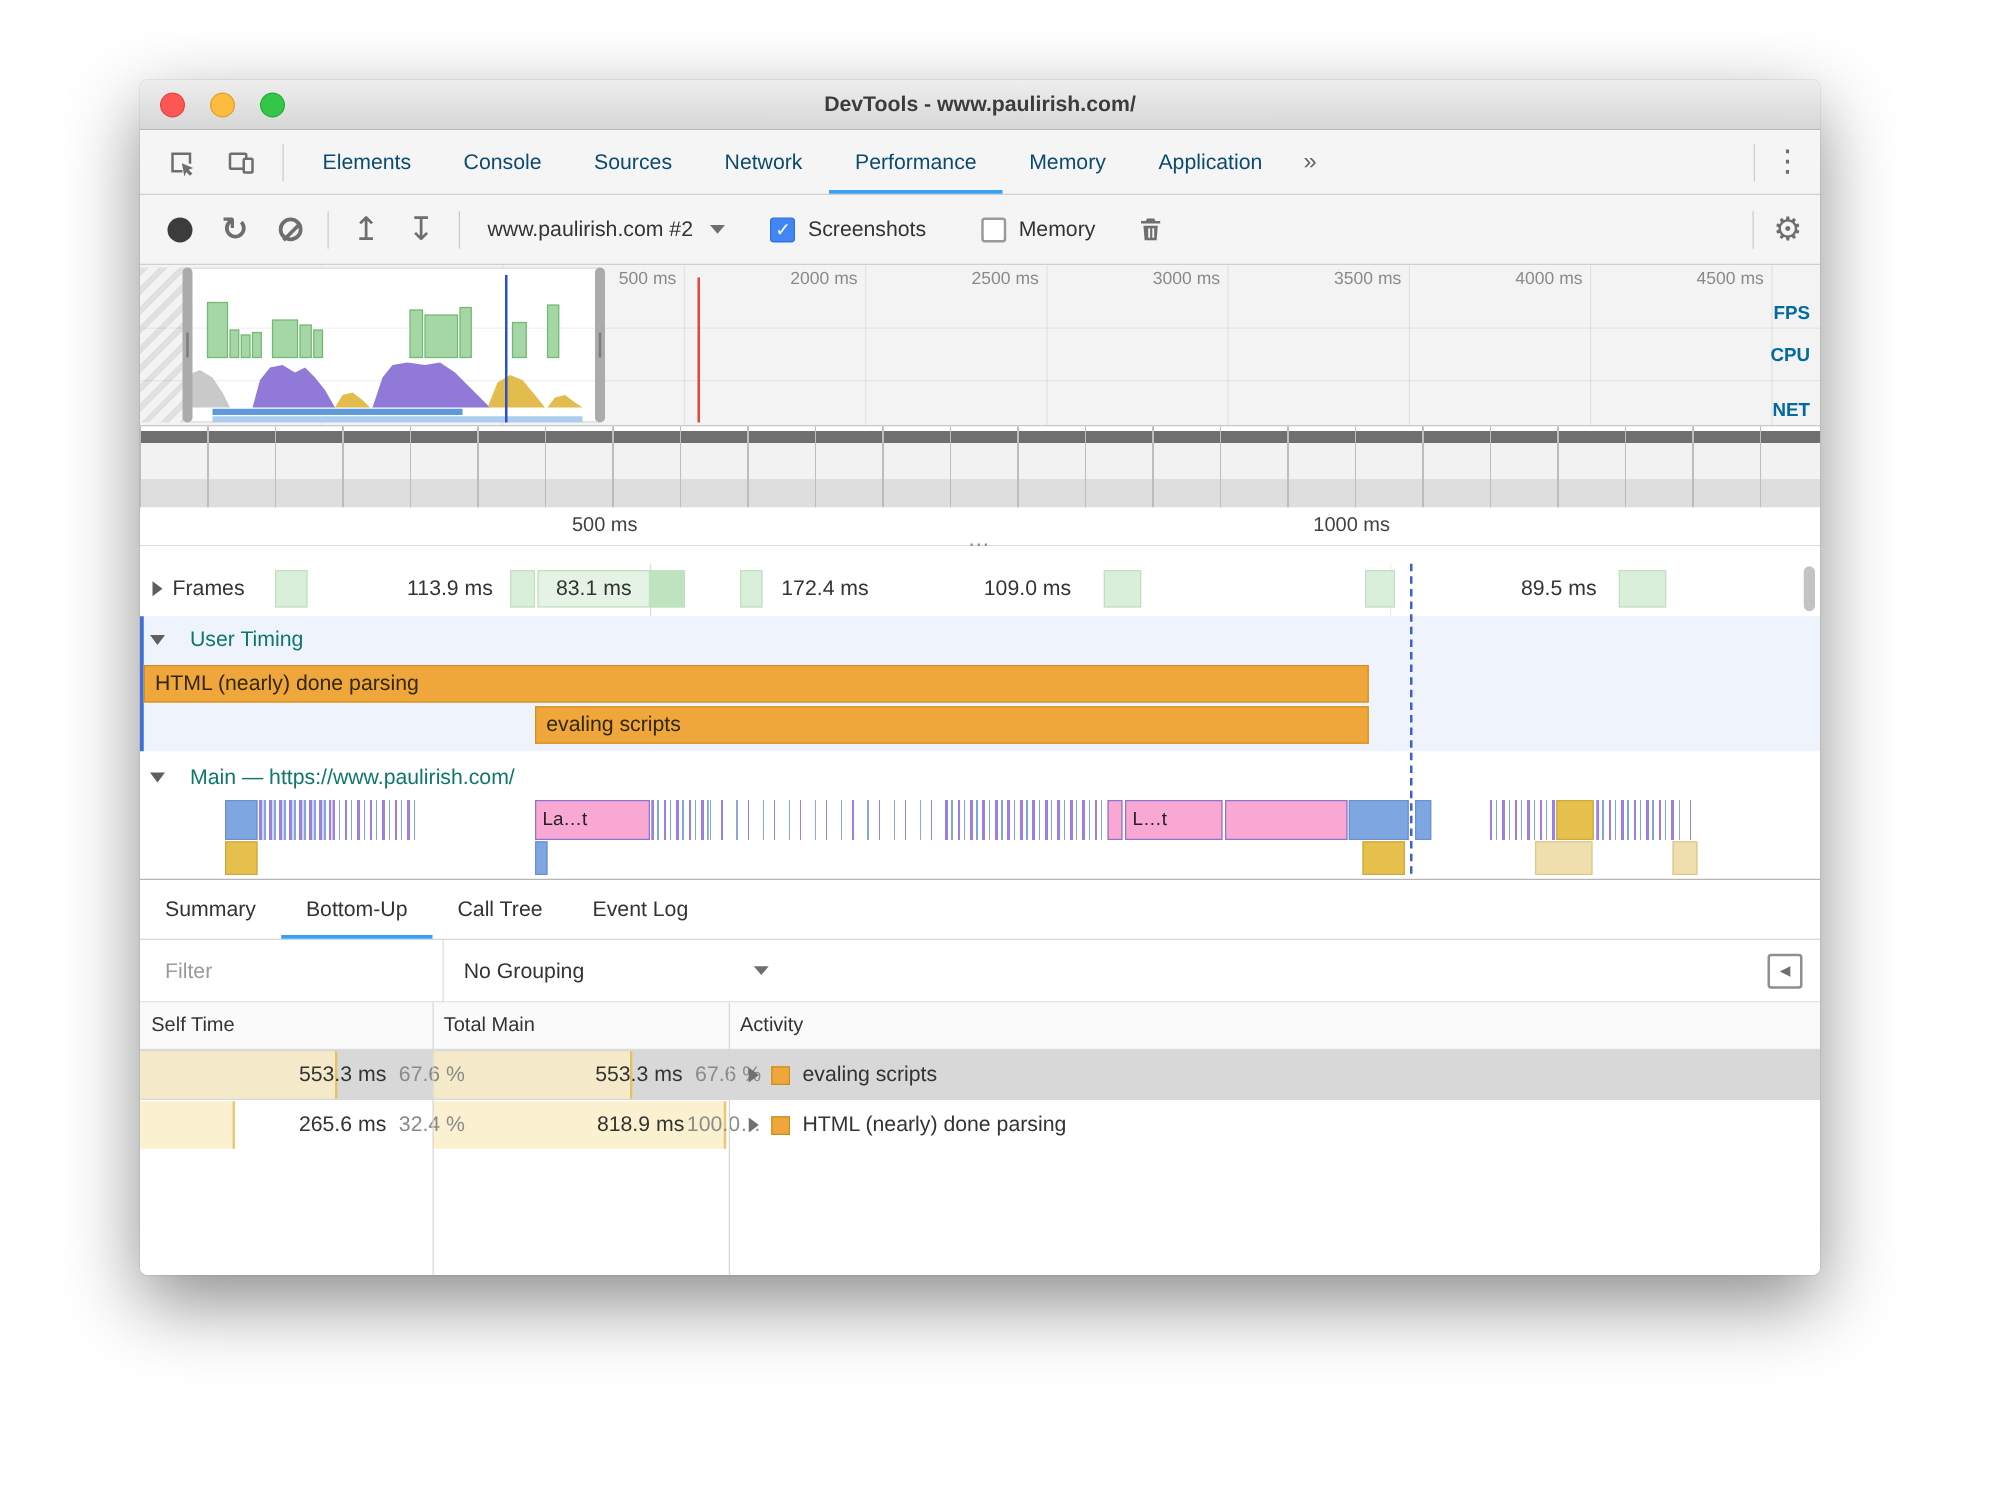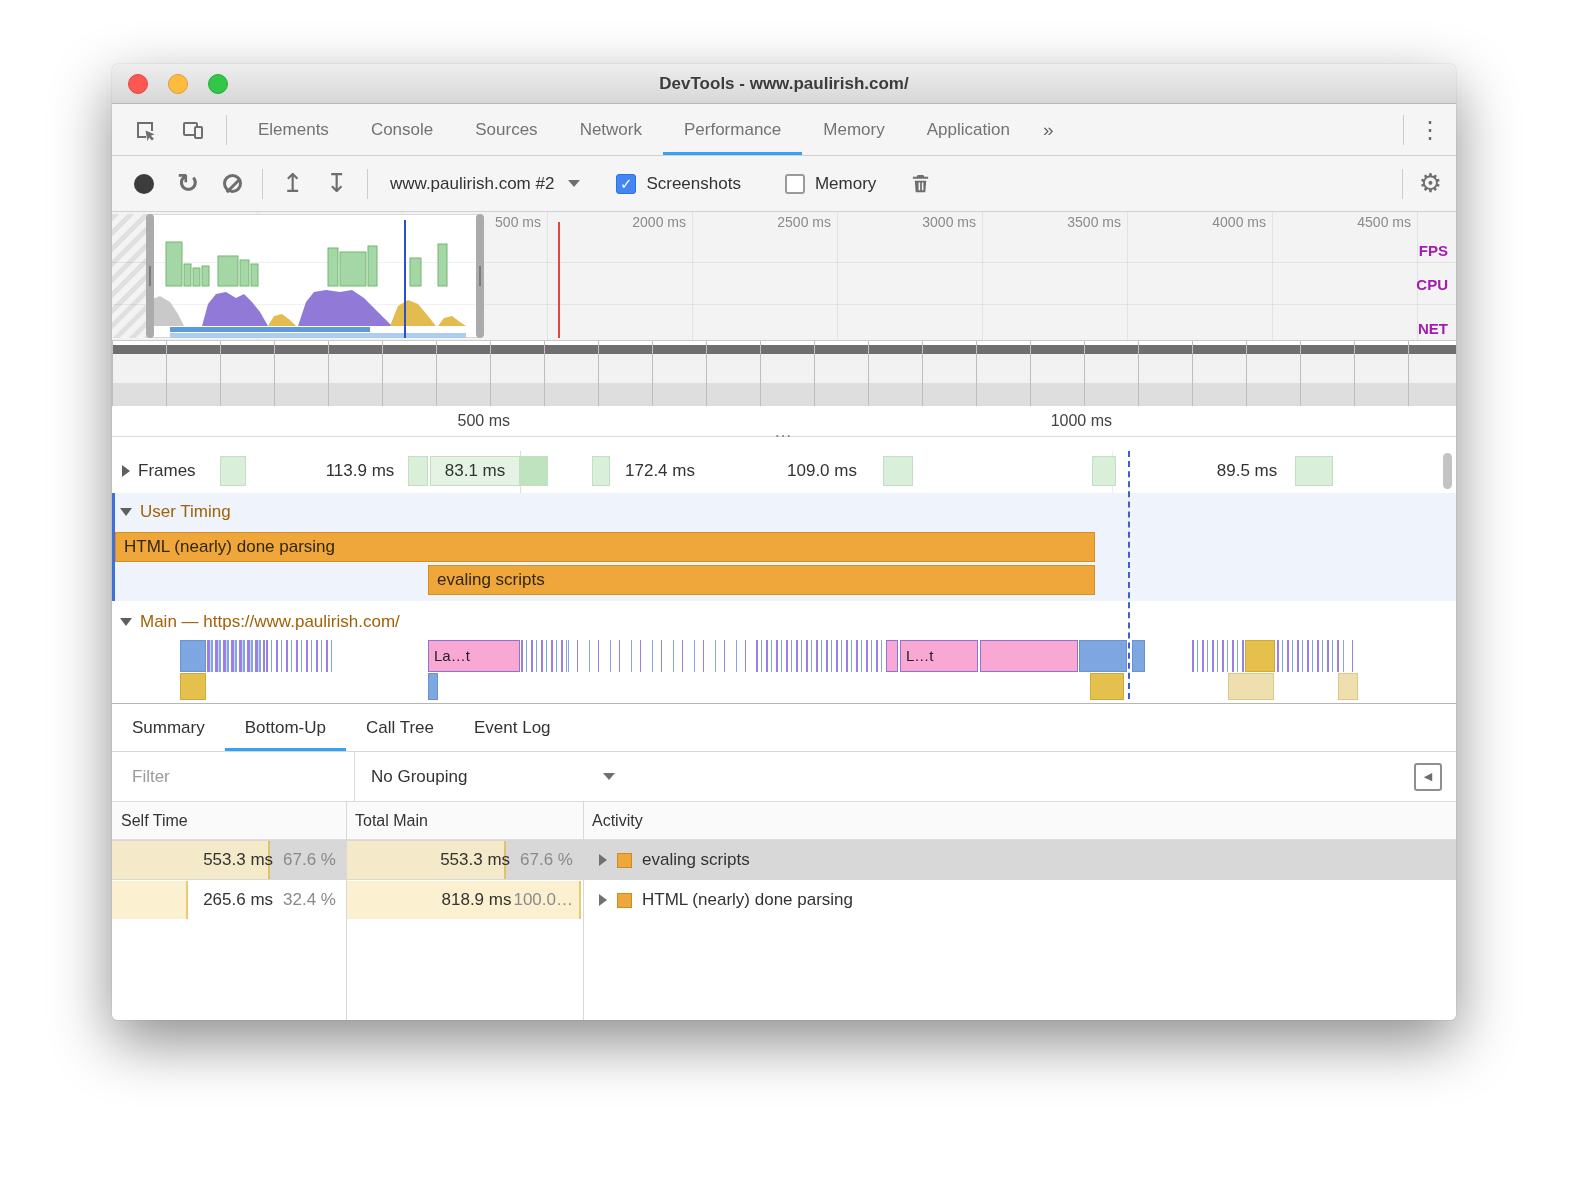--- a/index.html
+++ b/index.html
@@ -18,21 +18,21 @@
   .tl.green{background:#33c748;border:1px solid #27aa35;}
   .title{position:absolute;left:0;right:0;top:0;height:40px;line-height:40px;text-align:center;
     font-size:17px;font-weight:bold;color:#3c3c3c;}
 
   
   .tabbar{position:absolute;left:0;top:40px;width:100%;height:52px;background:#f5f5f5;
     border-bottom:1px solid #d0d0d0;display:flex;align-items:stretch;}
   .tb-icons{display:flex;align-items:center;padding:0 10px 0 18px;gap:18px;}
   .tb-iconbtn{width:30px;height:30px;display:flex;align-items:center;justify-content:center;cursor:pointer;}
   .vsep{width:1px;height:30px;background:#ccc;align-self:center;}
-  .tab{padding:0 21px;line-height:52px;font-size:17px;color:#737373;cursor:pointer;position:relative;}
+  .tab{padding:0 21px;line-height:52px;font-size:17px;color:#0c4a6e;cursor:pointer;position:relative;}
   .tab.active{box-shadow:inset 0 -3px 0 #35a2f4;}
   .tab.overflow{color:#666;font-size:19px;padding:0 12px;}
   .tabbar-right{margin-left:auto;display:flex;align-items:center;gap:14px;padding-right:14px;}
   .glyph{color:#6e6e6e;}
 
   
   .toolbar{position:absolute;left:0;top:92px;width:100%;height:56px;background:#f5f5f5;
     border-bottom:1px solid #d0d0d0;display:flex;align-items:center;}
   .record-dot{width:20px;height:20px;border-radius:50%;background:#3c3c3c;}
   .tool-btn{width:44px;height:40px;display:flex;align-items:center;justify-content:center;cursor:pointer;}
@@ -55,21 +55,21 @@
   .lane-line{position:absolute;left:0;right:0;height:1px;background:rgba(0,0,0,.06);z-index:3;}
   .sel-window{position:absolute;left:38px;top:2px;width:330px;height:124px;background:#fff;
     border:1px solid #d8d8d8;z-index:2;cursor:ew-resize;}
   .sel-handle{position:absolute;top:0;width:8px;height:124px;background:#ababab;border-radius:4px;z-index:6;cursor:col-resize;}
   .sel-handle::after{content:"";position:absolute;left:3px;top:52px;width:2px;height:20px;background:#7d7d7d;}
   .hatch{position:absolute;left:0;top:2px;width:38px;height:124px;z-index:2;
     background:repeating-linear-gradient(135deg,rgba(0,0,0,.08) 0 5px,transparent 5px 11px);}
   .ov-charts{position:absolute;left:38px;top:2px;z-index:4;}
   .marker-blue{position:absolute;left:292px;top:8px;width:2px;height:118px;background:#2b50c8;z-index:5;}
   .marker-red{position:absolute;left:446px;top:10px;width:2px;height:116px;background:#e0483e;z-index:5;}
-  .lane-lab{position:absolute;right:8px;width:60px;text-align:right;font-size:15px;font-weight:bold;color:#a21caf;z-index:6;}
+  .lane-lab{position:absolute;right:8px;width:60px;text-align:right;font-size:15px;font-weight:bold;color:#0369a1;z-index:6;}
   .filmstrip{position:absolute;left:0;bottom:0;width:100%;height:66px;border-top:1px solid #c9c9c9;
     background:
       repeating-linear-gradient(90deg,#bdbdbd 0 1px,transparent 1px 54px),
       linear-gradient(180deg,#ffffff 0 4px,#6f6f6f 4px 13px,#f2f2f2 13px 42px,#dedede 42px 100%);
     cursor:pointer;}
 
   
   .ruler2{position:absolute;left:0;top:342px;width:100%;height:31px;background:#fff;border-bottom:1px solid #dcdcdc;}
   .r2-label{position:absolute;top:0;width:90px;line-height:29px;text-align:right;font-size:16px;color:#424242;}
   .r2-dots{position:absolute;left:0;right:0;bottom:-6px;text-align:center;font-size:18px;color:#8a8a8a;letter-spacing:2px;cursor:row-resize;}
@@ -80,21 +80,21 @@
   .dash-blue{position:absolute;left:1016px;top:14px;height:248px;width:0;border-left:2px dashed #3f5fd0;z-index:8;}
   .frames-label{position:absolute;left:10px;top:14px;height:40px;display:flex;align-items:center;gap:8px;
     font-size:17px;color:#333;z-index:4;cursor:pointer;background:rgba(255,255,255,.8);padding-right:8px;}
   .tri-r{width:0;height:0;border-top:6px solid transparent;border-bottom:6px solid transparent;border-left:8px solid #5f5f5f;}
   .tri-d{width:0;height:0;border-left:6px solid transparent;border-right:6px solid transparent;border-top:8px solid #5f5f5f;}
   .frame-block{position:absolute;top:19px;height:30px;background:#d9efd9;border:1px solid #c0e0c0;cursor:pointer;}
   .frame-dur{position:absolute;top:14px;height:40px;line-height:40px;transform:translateX(-50%);
     font-size:17px;color:#333;z-index:3;white-space:nowrap;}
   .ut-bg{position:absolute;left:0;top:56px;width:100%;height:108px;background:#eef3fc;}
   .ut-accent{position:absolute;left:0;top:56px;width:3px;height:108px;background:#3f6fd8;}
-  .track-head{position:absolute;display:flex;align-items:center;gap:8px;font-size:17px;color:#a16207;cursor:pointer;z-index:4;white-space:nowrap;}
+  .track-head{position:absolute;display:flex;align-items:center;gap:20px;font-size:17px;color:#0f766e;cursor:pointer;z-index:4;white-space:nowrap;}
   .timing-bar{position:absolute;height:30px;background:#efa73c;border:1px solid #d3901f;
     font-size:17px;color:#33270a;line-height:28px;padding-left:8px;white-space:nowrap;overflow:hidden;cursor:pointer;z-index:3;}
   .flame{position:absolute;left:0;top:203px;width:100%;height:60px;}
   .fseg{position:absolute;cursor:pointer;}
   .row1{top:0;height:32px;}
   .row2{top:33px;height:27px;}
   .c-purple{background:#f9a8d4;border:1px solid #8d74cf;}
   .c-blue{background:#7ea7e2;border:1px solid #6a92cf;}
   .c-yellow{background:#e6c04c;border:1px solid #cfa93a;}
   .c-paleyellow{background:#f0dfae;border:1px solid #ddc887;}
@@ -117,21 +117,21 @@
   .grouping{margin-left:16px;width:250px;display:flex;align-items:center;justify-content:space-between;
     font-size:17px;color:#333;cursor:pointer;padding-right:6px;}
   .panel-toggle{margin-left:auto;margin-right:14px;width:28px;height:28px;border:2px solid #8f8f8f;border-radius:3px;
     display:flex;align-items:center;justify-content:center;font-size:11px;color:#6e6e6e;cursor:pointer;}
   .thead{position:absolute;left:0;top:98px;width:100%;height:38px;background:#fafafa;border-bottom:1px solid #ddd;}
   .th{position:absolute;top:0;height:38px;line-height:38px;font-size:16px;color:#333;padding-left:9px;cursor:pointer;}
   .col-line{position:absolute;top:98px;bottom:0;width:1px;background:#d8d8d8;z-index:5;}
   .trow{position:absolute;left:0;width:100%;height:40px;cursor:pointer;}
   .trow.selected{background:#d8d8d8;}
   .pct-bar{position:absolute;top:1px;height:38px;background:#fbeec5;border-right:2px solid #e3bd52;opacity:.8;z-index:1;}
-  .cell-num{position:absolute;top:0;height:40px;line-height:40px;text-align:right;font-size:17px;z-index:2;white-space:nowrap;}
+  .cell-num{position:absolute;top:0;height:40px;line-height:40px;text-align:right;font-size:17px;z-index:2;white-space:nowrap;margin-left:36px;}
   .num-main{color:#333;} .num-pct{color:#8a8a8a;margin-left:10px;}
   .act-cell{position:absolute;left:471px;top:0;height:40px;display:flex;align-items:center;gap:10px;padding-left:16px;z-index:2;}
   .act-tri{width:0;height:0;border-top:6px solid transparent;border-bottom:6px solid transparent;border-left:8px solid #707070;}
   .swatch{width:15px;height:15px;background:#efa73c;border:1px solid #c98e22;}
   .act-label{font-size:17px;color:#333;white-space:nowrap;}
 </style>
 </head>
 <body>
 
 <div class="window">

